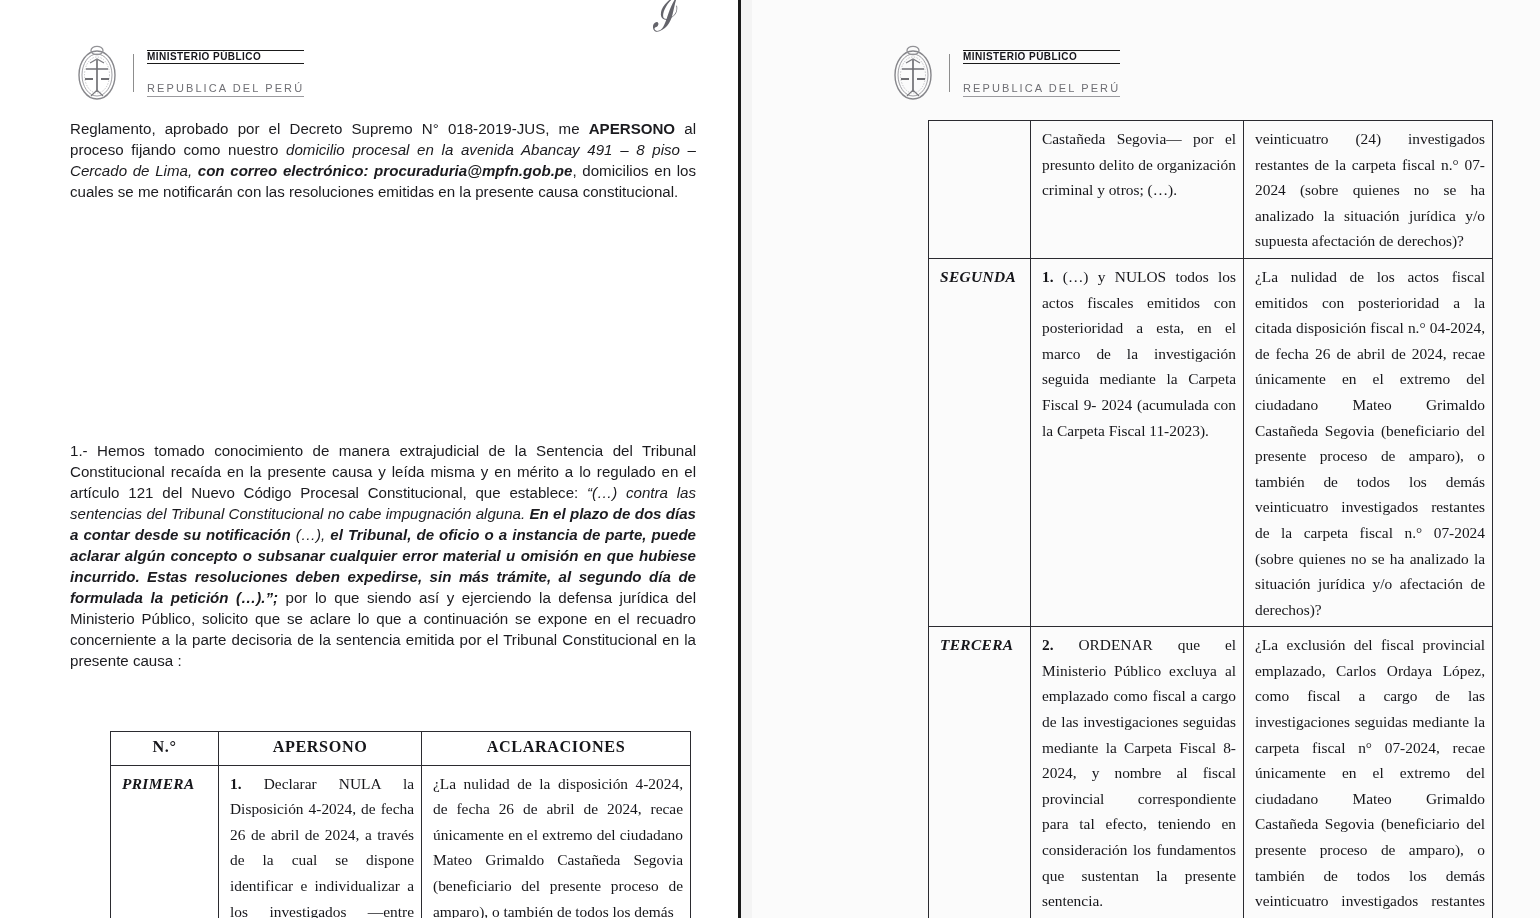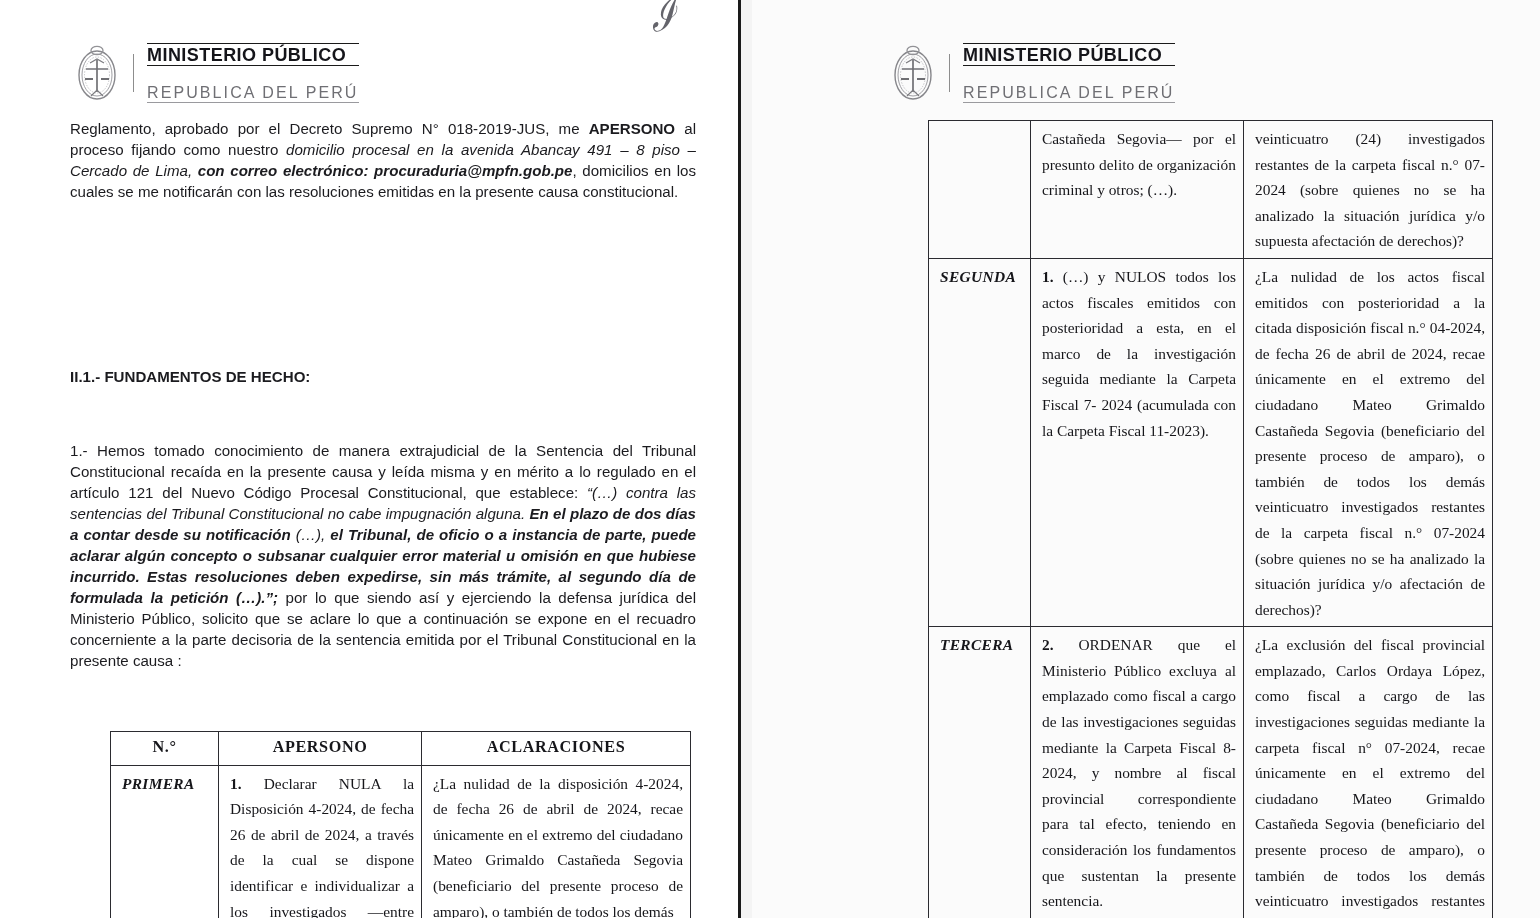--- a/index.html
+++ b/index.html
@@ -63,30 +63,30 @@
 
   .lh-divider {
     width: 1px; height: 38px;
     background: #8d8d8d;
     margin: 0 2px;
   }
   .lh-text { line-height: 1; }
   .lh-title {
     font-family: "Liberation Sans", sans-serif;
     font-weight: bold;
-    font-size: 18px;
+    font-size: 10px;
     letter-spacing: .45px;
     color: #15151a;
     border-top: 1.6px solid #1a1a1a;
     border-bottom: 1.2px solid #1a1a1a;
     padding: 1.5px 0 1px 0;
   }
   .lh-sub {
     font-family: "Liberation Sans", sans-serif;
-    font-size: 16px;
+    font-size: 11px;
     letter-spacing: 2.1px;
     color: #6f6f74;
     border-bottom: 1px solid #9a9a9e;
     padding: 1px 0 1.5px 0;
     margin-top: 18px;
   }
 
   
   .body-block {
     position: absolute;
@@ -185,21 +185,20 @@
         <div class="lh-title">MINISTERIO PÚBLICO</div>
         <div class="lh-sub">REPUBLICA DEL PERÚ</div>
       </div>
     </div>
 
     <div class="body-block" id="para-1">
       <span>Reglamento, aprobado por el Decreto Supremo N° 018-2019-JUS, me </span><span class="b">APERSONO</span><span> al proceso fijando como nuestro </span><span class="it">domicilio procesal en la avenida Abancay 491 – 8 piso – Cercado de Lima,</span><span class="bi"> con correo electrónico: procuraduria@mpfn.gob.pe</span><span>, domicilios en los cuales se me notificarán con las resoluciones emitidas en la presente causa constitucional.</span>
     </div>
 
 
-    <div class="body-block" id="head-ii-1">II.1.- FUNDAMENTOS DE HECHO:</div>
 
     <div class="body-block" id="para-2">
       <span>1.- Hemos tomado conocimiento de manera extrajudicial de la Sentencia del Tribunal Constitucional recaída en la presente causa y leída misma y en mérito a lo regulado en el artículo 121 del Nuevo Código Procesal Constitucional, que establece: </span><span class="it">“(…) contra las sentencias del Tribunal Constitucional no cabe impugnación alguna.</span><span class="bi"> En el plazo de dos días a contar desde su notificación</span><span class="it"> (…),</span><span class="bi"> el Tribunal, de oficio o a instancia de parte, puede aclarar algún concepto o subsanar cualquier error material u omisión en que hubiese incurrido. Estas resoluciones deben expedirse, sin más trámite, al segundo día de formulada la petición (…).”;</span><span> por lo que siendo así y ejerciendo la defensa jurídica del Ministerio Público, solicito que se aclare lo que a continuación se expone en el recuadro concerniente a la parte decisoria de la sentencia emitida por el Tribunal Constitucional en la presente causa :</span>
     </div>
 
     <table class="doc-table" id="table-left">
       <colgroup>
           <col class="c1">
           <col class="c2">
           <col class="c3">
@@ -254,21 +253,21 @@
           <col class="c3">
         </colgroup>
       <tbody>
         <tr>
           <td class="cell-label r1"></td>
           <td class="cell-body r1">Castañeda Segovia— por el presunto delito de organización criminal y otros; (…).</td>
           <td class="cell-body r1">veinticuatro (24) investigados restantes de la carpeta fiscal n.° 07-2024 (sobre quienes no se ha analizado la situación jurídica y/o supuesta afectación de derechos)?</td>
         </tr>
         <tr>
           <td class="cell-label r2">SEGUNDA</td>
-          <td class="cell-body r2"><span class="lead">1.</span><span> (…) y NULOS todos los actos fiscales emitidos con posterioridad a esta, en el marco de la investigación seguida mediante la Carpeta Fiscal 7- 2024 (acumulada con la Carpeta Fiscal 11-2023).</span></td>
+          <td class="cell-body r2"><span class="lead">1.</span><span> (…) y NULOS todos los actos fiscales emitidos con posterioridad a esta, en el marco de la investigación seguida mediante la Carpeta Fiscal 9- 2024 (acumulada con la Carpeta Fiscal 11-2023).</span></td>
           <td class="cell-body r2">¿La nulidad de los actos fiscal emitidos con posterioridad a la citada disposición fiscal n.° 04-2024, de fecha 26 de abril de 2024, recae únicamente en el extremo del ciudadano Mateo Grimaldo Castañeda Segovia (beneficiario del presente proceso de amparo), o también de todos los demás veinticuatro investigados restantes de la carpeta fiscal n.° 07-2024 (sobre quienes no se ha analizado la situación jurídica y/o afectación de derechos)?</td>
         </tr>
         <tr>
           <td class="cell-label r3">TERCERA</td>
           <td class="cell-body r3"><span class="lead">2.</span><span> ORDENAR que el Ministerio Público excluya al emplazado como fiscal a cargo de las investigaciones seguidas mediante la Carpeta Fiscal 8-2024, y nombre al fiscal provincial correspondiente para tal efecto, teniendo en consideración los fundamentos que sustentan la presente sentencia.</span></td>
           <td class="cell-body r3">¿La exclusión del fiscal provincial emplazado, Carlos Ordaya López, como fiscal a cargo de las investigaciones seguidas mediante la carpeta fiscal n° 07-2024, recae únicamente en el extremo del ciudadano Mateo Grimaldo Castañeda Segovia (beneficiario del presente proceso de amparo), o también de todos los demás veinticuatro investigados restantes de dicha carpeta fiscal (sobre quienes no se ha analizado la situación jurídica y/o afectación de derechos)?</td>
         </tr>
       </tbody>
     </table>
   </div>

